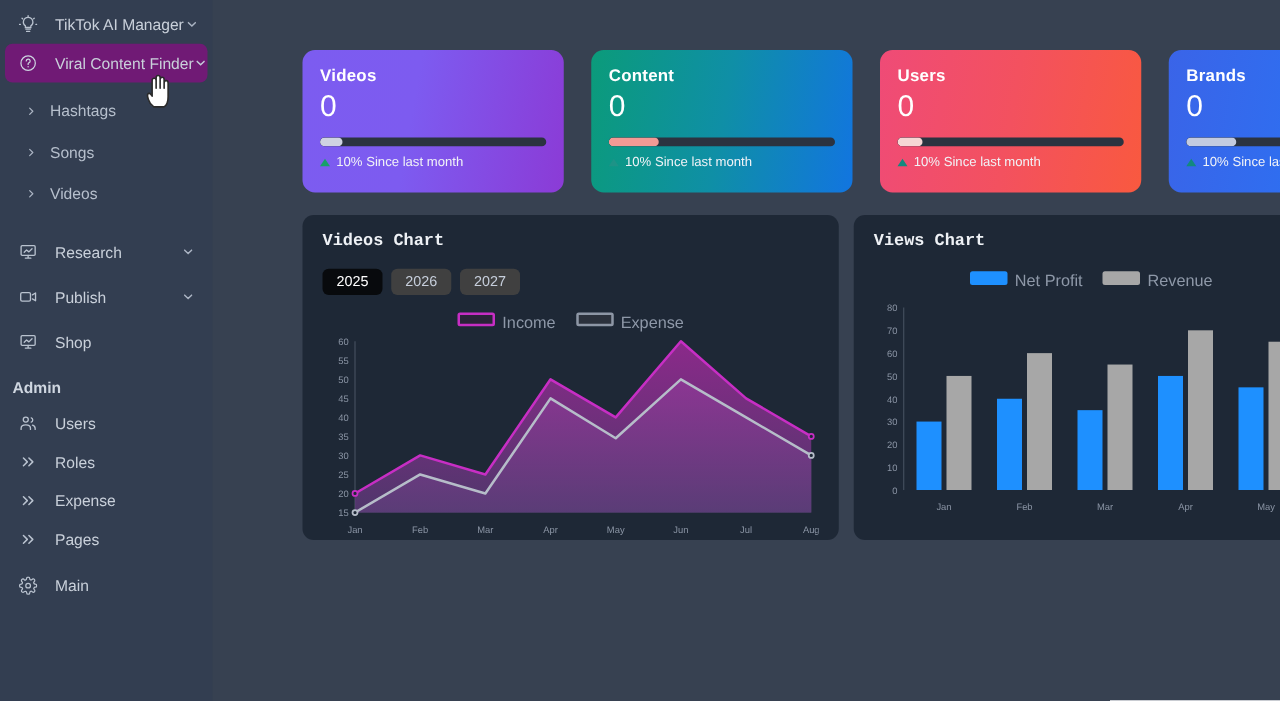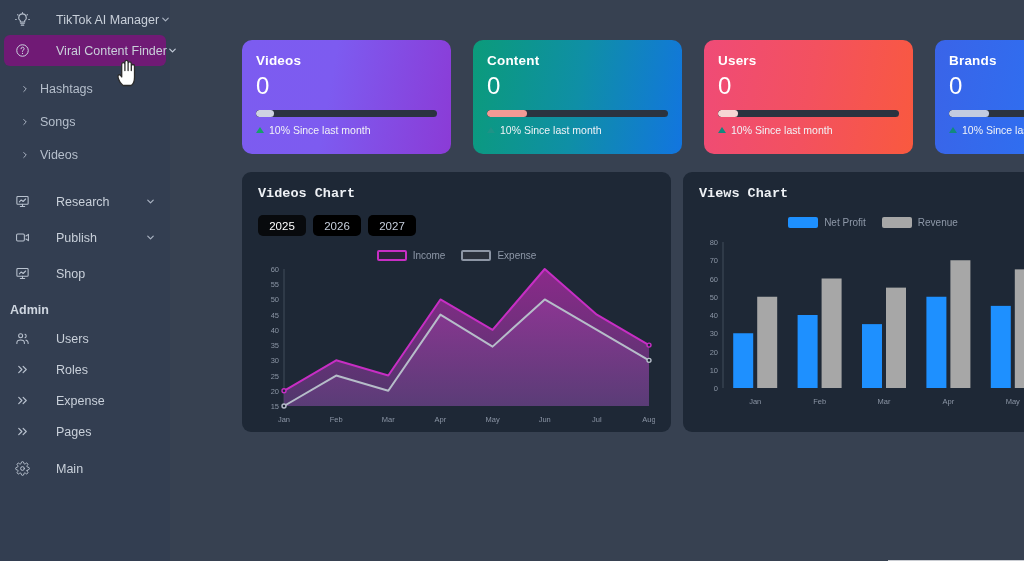--- a/index.html
+++ b/index.html
@@ -30,21 +30,21 @@
     border-radius: 6px;
     margin: 0 4px;
   }
   .nav-item.active { background: #701a75; }
   .nav-item .ico {
     width: 20px; height: 20px;
     display: flex; align-items: center; justify-content: center;
     flex: 0 0 20px;
     color: #b9c2cf;
   }
-  .nav-item .label { flex: 1; margin-left: 24px; white-space: nowrap; }
+  .nav-item .label { flex: 1; margin-left: 12px; white-space: nowrap; }
   .nav-item .chev {
     flex: 0 0 12px; display: flex; align-items: center; justify-content: center;
     color: #aab3c2;
   }
   .sub-item {
     display: flex; align-items: center;
     height: 33px;
     padding-left: 20px;
     color: #b6bfcc;
     font-size: 12.5px;
@@ -92,30 +92,30 @@
     position: relative;
   }
   .panel.videos { width: 429px; height: 260px; flex: 0 0 429px; }
   .panel.views  { width: 380px; height: 260px; flex: 0 0 380px; }
   .panel-title { color: #eef1f5; font-size: 13.5px; font-weight: bold; font-family: Liberation Mono, monospace; }
 
   .year-tabs { display: flex; gap: 7px; margin-top: 14px; }
   .year-tab {
     width: 48px; height: 21px;
     border-radius: 5px;
-    background: #000000;
+    background: #404040;
     color: #c6cedb;
     font-size: 11.5px;
     display: flex; align-items: center; justify-content: center;
     cursor: pointer;
   }
   .year-tab.active { background: #080a0d; color: #ffffff; }
 
   .legend { display: flex; gap: 16px; justify-content: center; align-items: center; }
-  .legend-item { display: flex; align-items: flex-end; gap: 6px; font-size: 10px; color: #8e98a8; }
+  .legend-item { display: flex; align-items: flex-start; gap: 6px; font-size: 13px; color: #8e98a8; }
   .legend-swatch { width: 30px; height: 11px; border-radius: 2px; }
 
   .chart-area { position: relative; }
 </style>
 </head>
 <body>
 
 <div id="app">
 
   <aside class="sidebar">

